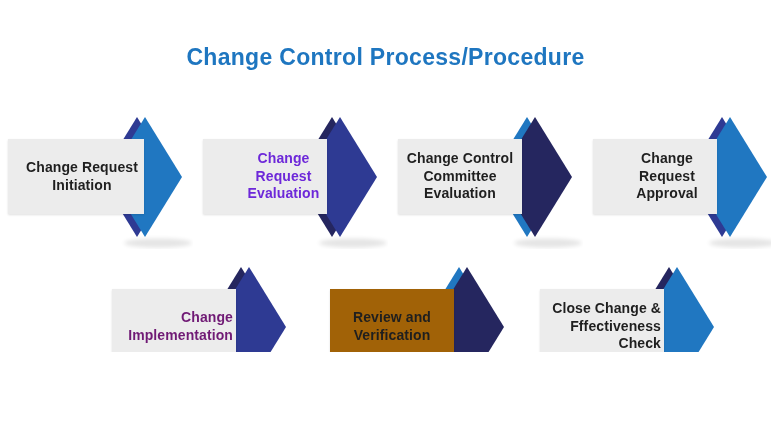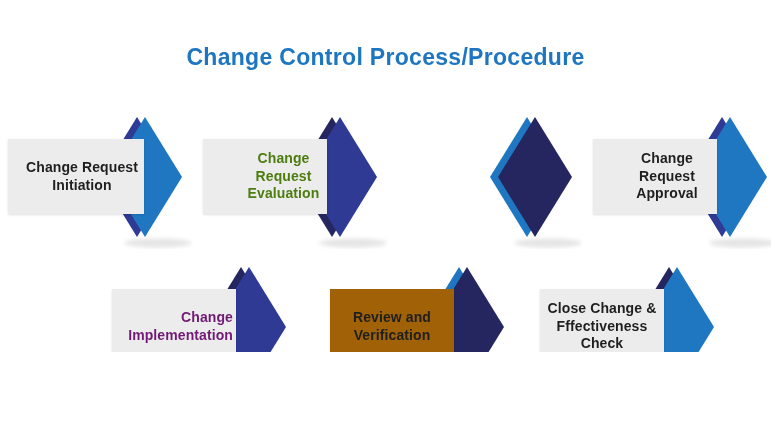--- a/index.html
+++ b/index.html
@@ -77,29 +77,32 @@
       <span class="label" style="color: rgb(31, 31, 31);">Change Request Initiation</span>
     </div>
   </div>
       <div class="step" style="left: 203px; top: 115px;">
     <svg width="185" height="134" viewBox="0 0 185 134">
       <ellipse class="shadow-ellipse" cx="150" cy="128" rx="34" ry="4.5" fill="#000000" opacity="0.10"></ellipse>
       <polygon class="arrow-back" points="129,2 166,62 129,122 92,62" fill="#25265F"></polygon>
       <polygon class="arrow-front" points="137,2 174,62 137,122 100,62" fill="#2E3A93"></polygon>
     </svg>
     <div class="label-box" style="background: rgb(236, 236, 236);">
-      <span class="label" style="color: #4d7c0f; padding-left: 40px;">Change Request Evaluation</span>
+      <span class="label" style="color: #6d28d9; padding-left: 40px;">Change Request Evaluation</span>
     </div>
   </div>
       <div class="step" style="left: 398px; top: 115px;">
     <svg width="185" height="134" viewBox="0 0 185 134">
       <ellipse class="shadow-ellipse" cx="150" cy="128" rx="34" ry="4.5" fill="#000000" opacity="0.10"></ellipse>
       <polygon class="arrow-back" points="129,2 166,62 129,122 92,62" fill="#2077C1"></polygon>
       <polygon class="arrow-front" points="137,2 174,62 137,122 100,62" fill="#25265F"></polygon>
     </svg>
+    <div class="label-box" style="background: rgb(236, 236, 236);">
+      <span class="label" style="color: rgb(31, 31, 31);">Change Control Committee Evaluation</span>
+    </div>
   </div>
       <div class="step" style="left: 593px; top: 115px;">
     <svg width="185" height="134" viewBox="0 0 185 134">
       <ellipse class="shadow-ellipse" cx="150" cy="128" rx="34" ry="4.5" fill="#000000" opacity="0.10"></ellipse>
       <polygon class="arrow-back" points="129,2 166,62 129,122 92,62" fill="#2E3A93"></polygon>
       <polygon class="arrow-front" points="137,2 174,62 137,122 100,62" fill="#2077C1"></polygon>
     </svg>
     <div class="label-box" style="background: rgb(236, 236, 236);">
       <span class="label" style="color: rgb(31, 31, 31); margin-left: 24px;">Change Request Approval</span>
     </div>
@@ -123,18 +126,18 @@
     <div class="label-box" style="background: #a16207;">
       <span class="label" style="color: rgb(31, 31, 31);">Review and Verification</span>
     </div>
   </div>
       <div class="step" style="left: 540px; top: 265px;">
     <svg width="185" height="134" viewBox="0 0 185 134">
       <ellipse class="shadow-ellipse" cx="150" cy="128" rx="34" ry="4.5" fill="#000000" opacity="0.10"></ellipse>
       <polygon class="arrow-back" points="129,2 166,62 129,122 92,62" fill="#25265F"></polygon>
       <polygon class="arrow-front" points="137,2 174,62 137,122 100,62" fill="#2077C1"></polygon>
     </svg>
-    <div class="label-box" style="background: rgb(236, 236, 236);">
+    <div class="label-box" style="background: rgb(236, 236, 236); text-align: right;">
       <span class="label" style="color: rgb(31, 31, 31);">Close Change &amp; Fffectiveness Check</span>
     </div>
   </div>
     </div>
 </div>
 
 </body></html>

